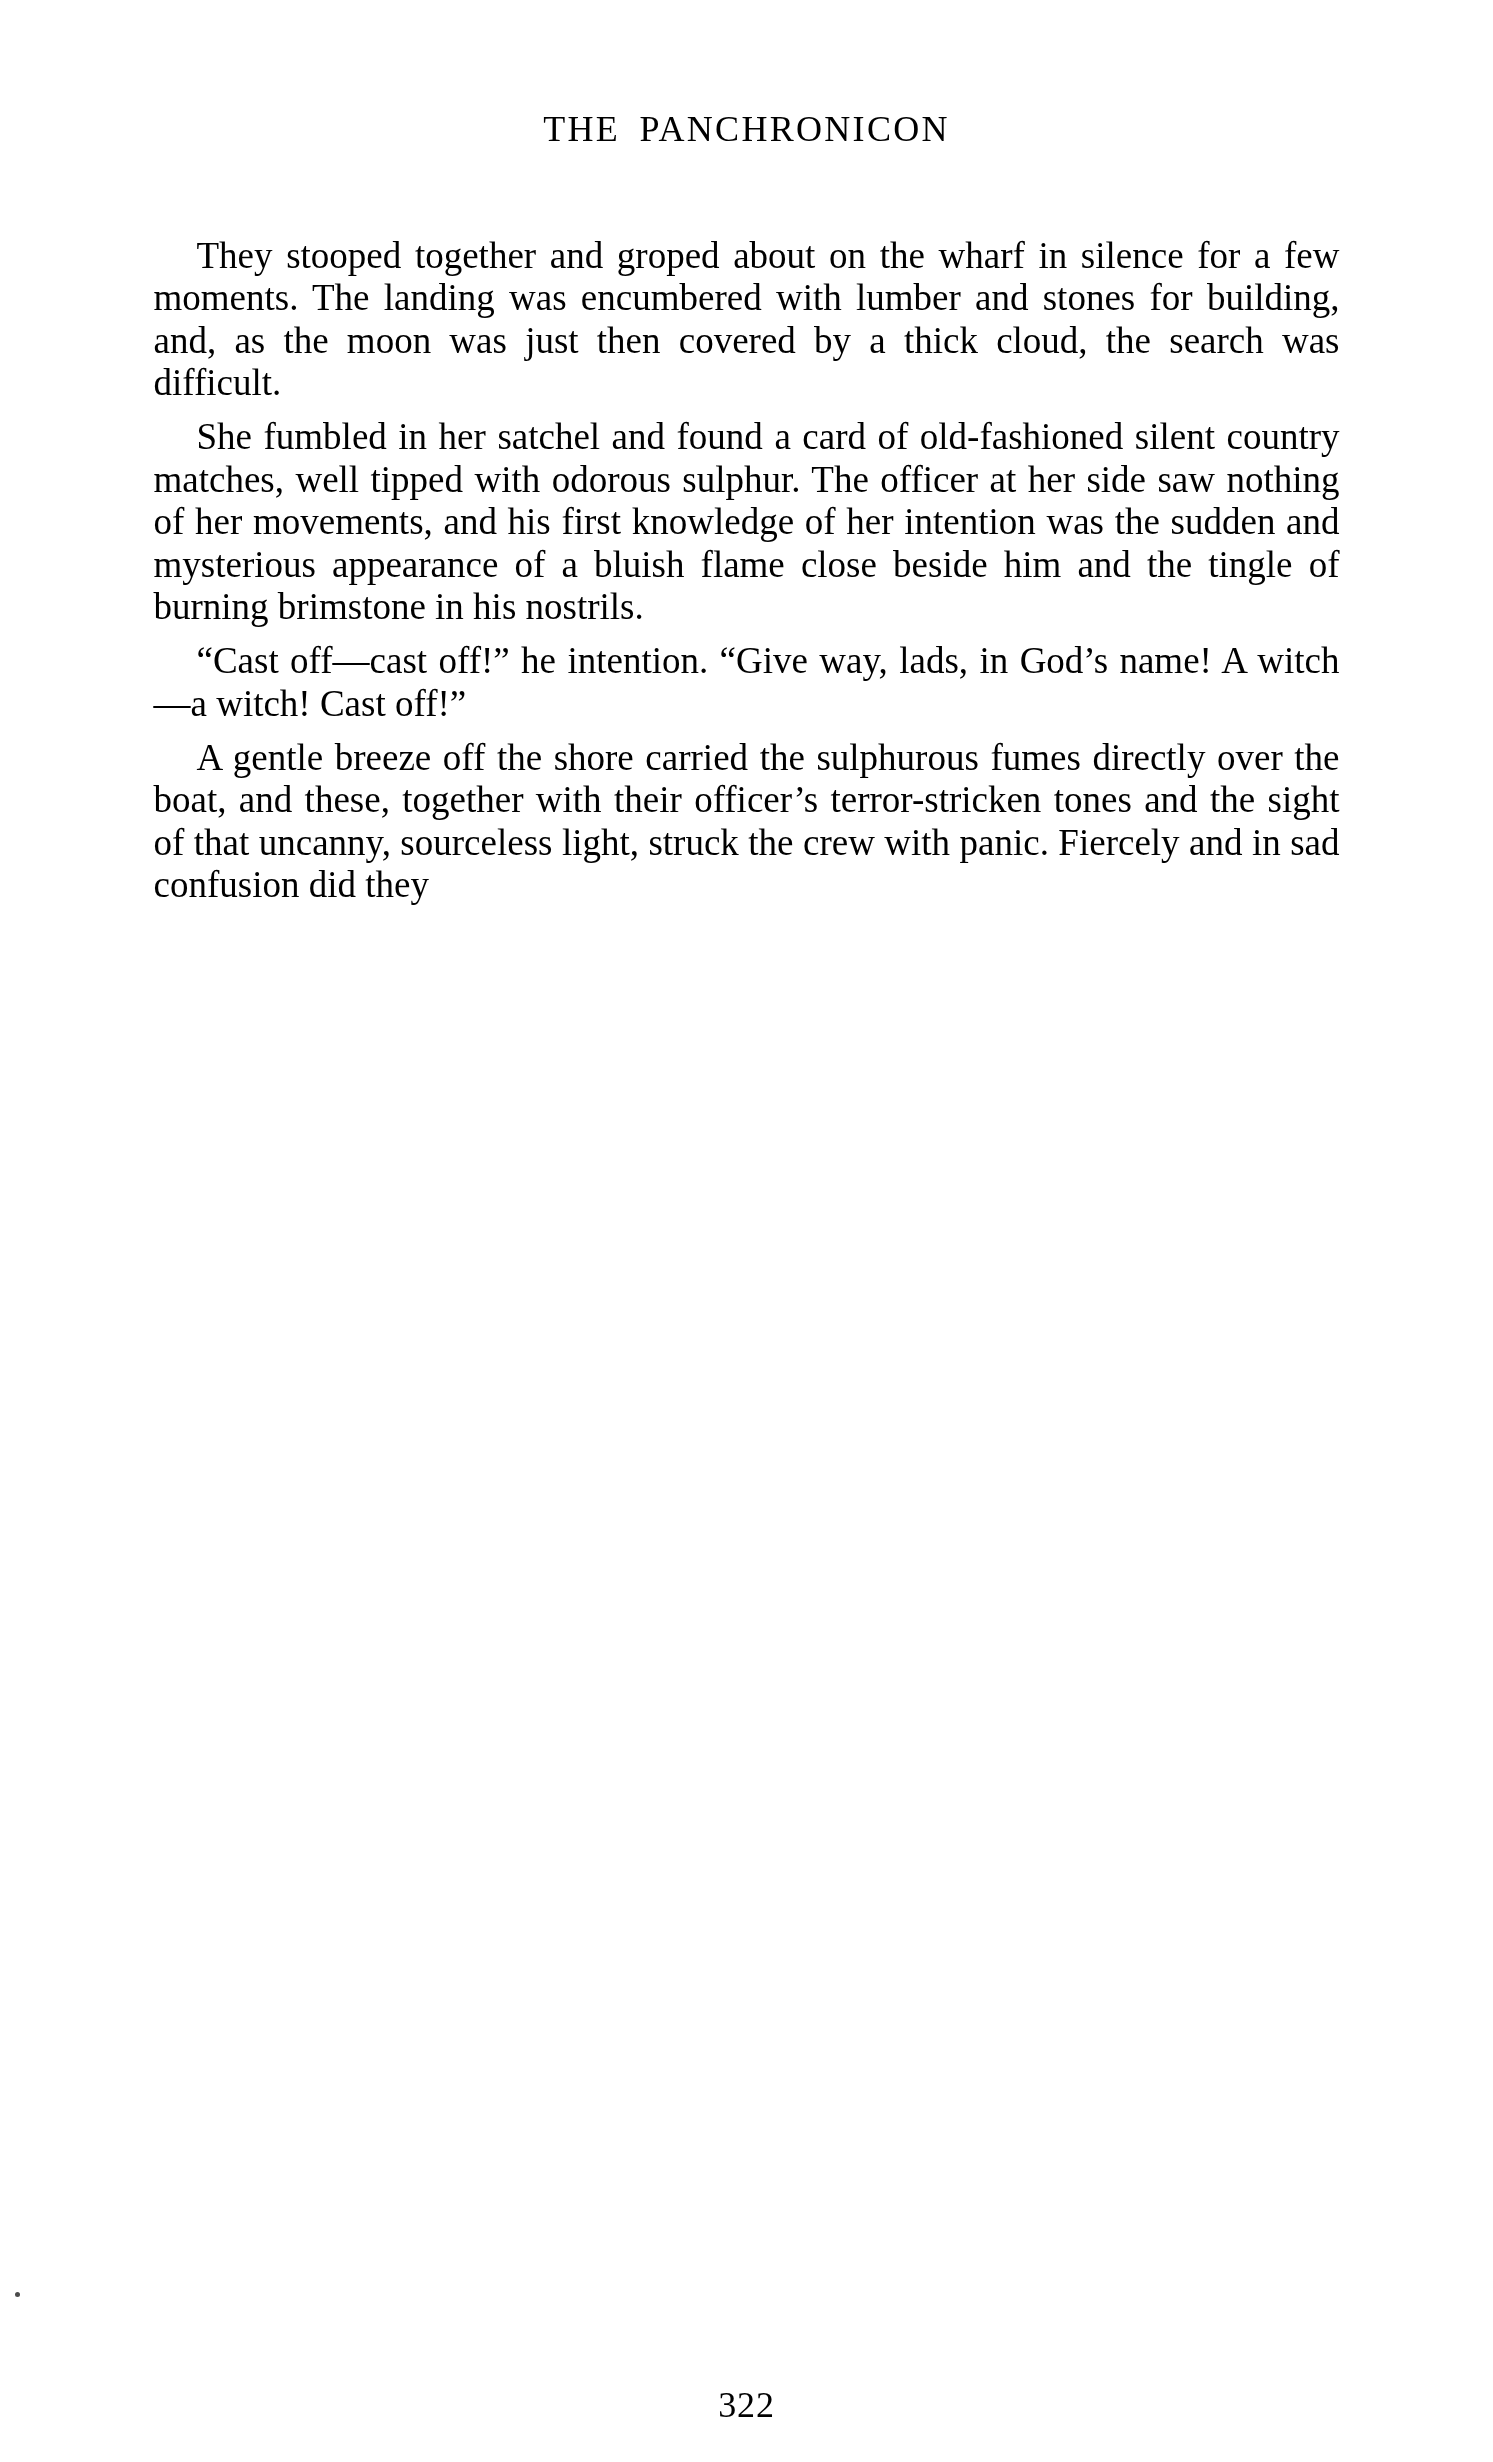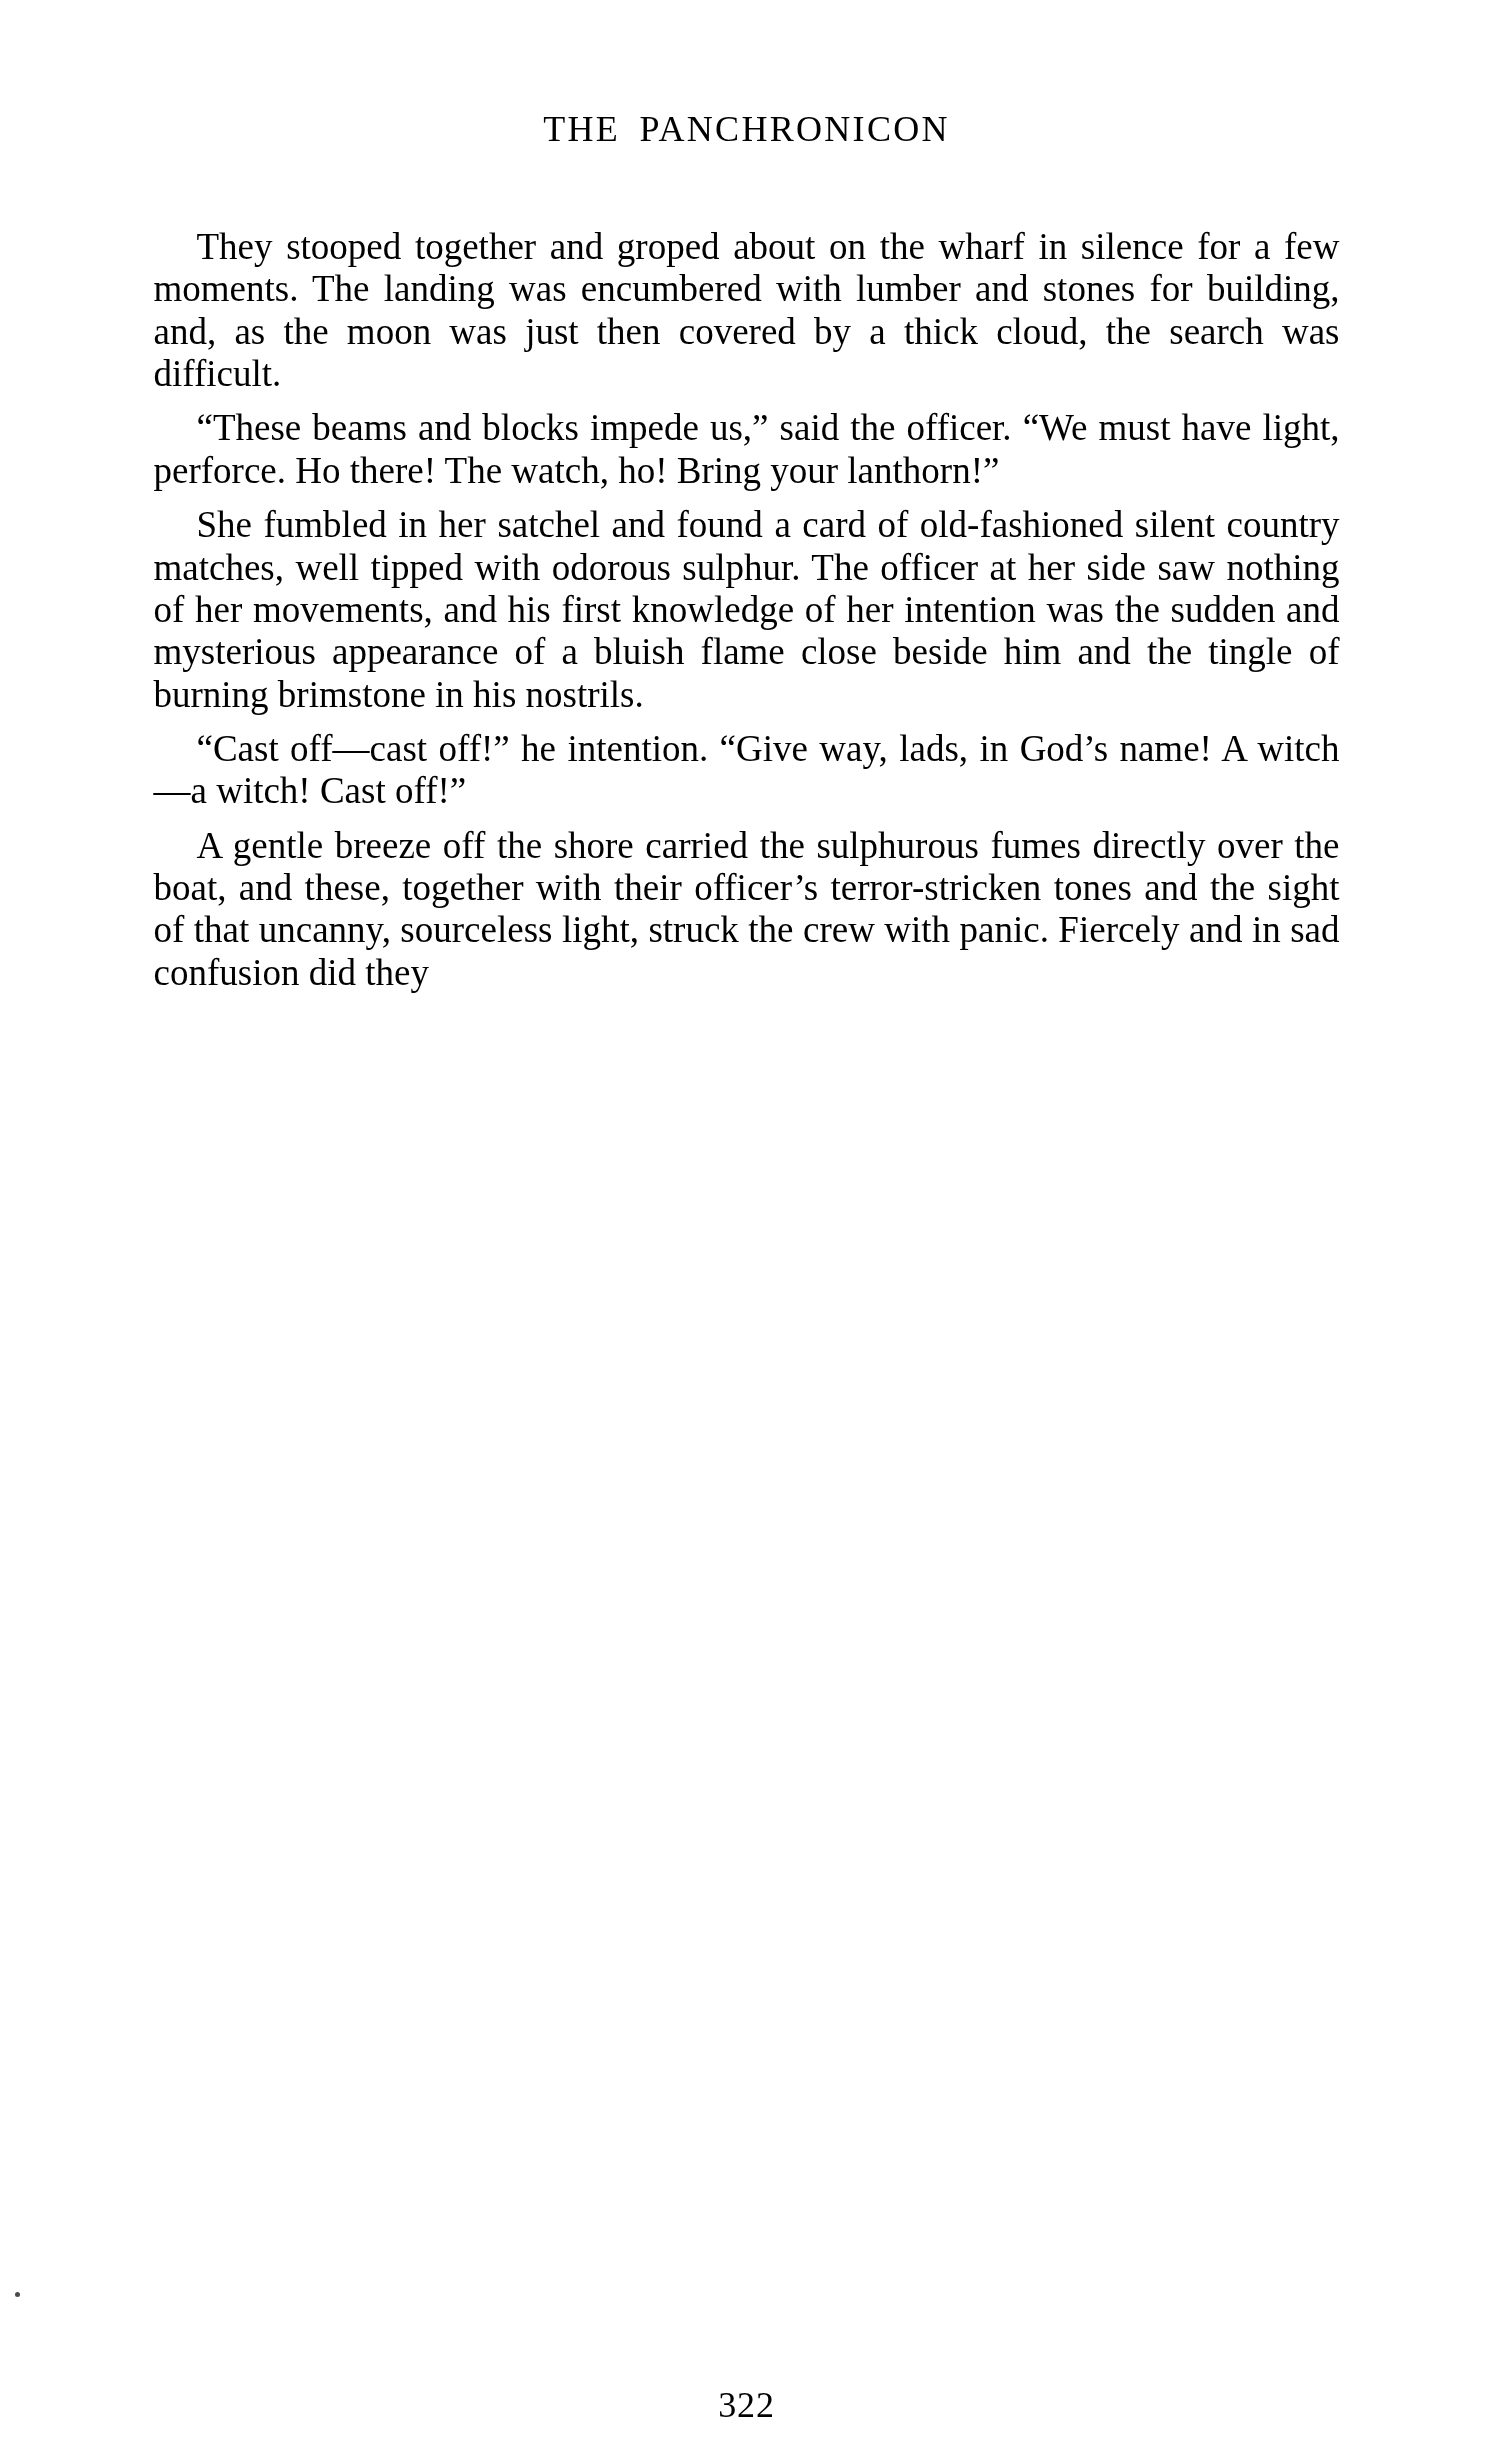--- a/index.html
+++ b/index.html
@@ -21,21 +21,21 @@
     height: 2462px;
     padding: 0;
     position: relative;
   }
   .running-head {
     text-align: center;
     font-size: 36px;
     letter-spacing: 2.3px;
     font-weight: 400;
     margin-top: 108px;
-    margin-bottom: 8px;
+    margin-bottom: 17px;
     word-spacing: 8.1px;
   }
   .body-text {
     margin: 0 auto;
     width: 1210px;
     padding-top: 56px;
   }
   .para {
     margin: 12px;
     font-size: 37px;
@@ -64,21 +64,20 @@
 </style>
 </head>
 <body>
 
 <div class="page">
 
   <div class="running-head">THE PANCHRONICON</div>
 
   <div class="body-text">
     <p class="para">They stooped together and groped about on the wharf in silence for a few moments.  The landing was encumbered with lumber and stones for building, and, as the moon was just then covered by a thick cloud, the search was difficult.</p>
-    <p class="para">“These beams and blocks impede us,” said the officer.   “We must have light, perforce.   Ho there!  The watch, ho!   Bring your lanthorn!”</p>
     <p class="para">She fumbled in her satchel and found a card of old-fashioned silent country matches, well tipped with odorous sulphur.   The officer at her side saw nothing of her movements, and his first knowledge of her intention was the sudden and mysterious appearance of a bluish flame close beside him and the tingle of burning brimstone in his nostrils.</p>
     <p class="para">“Cast off—cast off!” he intention.   “Give way, lads, in God’s name!  A witch—a witch!  Cast off!”</p>
     <p class="para">A gentle breeze off the shore carried the sulphurous fumes directly over the boat, and these, together with their officer’s terror-stricken tones and the sight of that uncanny, sourceless light, struck the crew with panic.   Fiercely and in sad confusion did they</p>
   </div>
 
   <div class="folio" style="top: 2276px;">322</div>
 
   <div class="speck" style="left: 14.5px; top: 2184px;"></div>
 
 </div>

